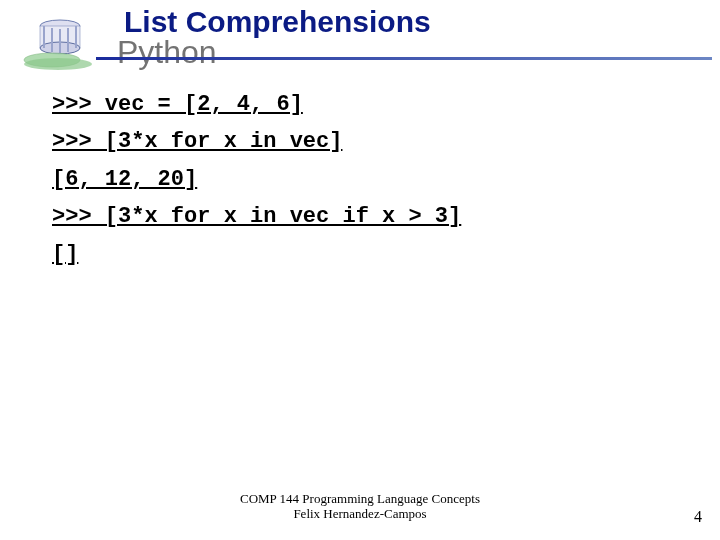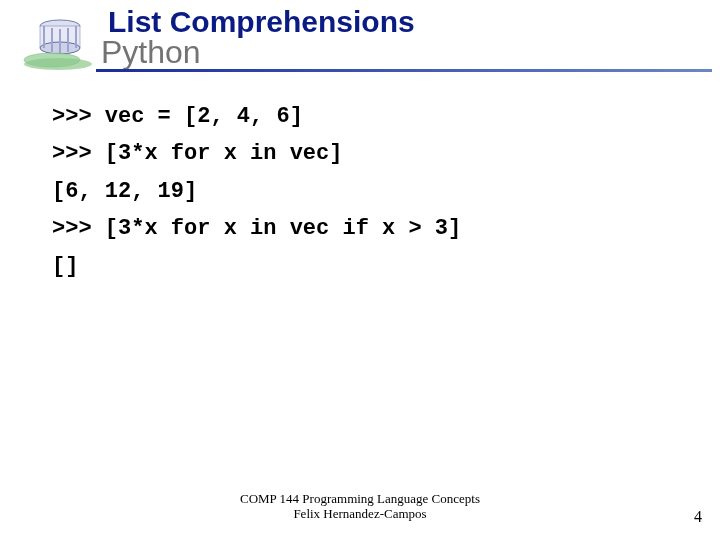--- a/index.html
+++ b/index.html
@@ -7,22 +7,22 @@
     width: 720px;
     height: 540px;
     background: #ffffff;
     font-family: Arial, Helvetica, sans-serif;
     position: relative;
     overflow: hidden;
   }
   .header {
     position: relative;
     padding-top: 6px;
-    padding-left: 12px;
-    height: 72px;
+    padding-left: 28px;
+    height: 60px;
   }
   .logo {
     position: absolute;
     left: 10px;
     top: 4px;
     width: 88px;
     height: 68px;
   }
   .title {
     font-size: 30px;
@@ -41,20 +41,21 @@
   .rule {
     position: absolute;
     left: 96px;
     right: 8px;
     bottom: 0;
     height: 3px;
     background: linear-gradient(to right, #1a2b9c, #6c86c4);
   }
   .content {
     padding: 26px 12px 0 52px;
+    text-decoration: underline;
   }
   .codeline {
     font-family: "Courier New", Courier, monospace;
     font-size: 22px;
     font-weight: bold;
     color: #000;
     line-height: 1.7;
     white-space: pre;
   }
   .footer {
@@ -94,21 +95,21 @@
     <ellipse cx="48" cy="60" rx="34" ry="6" fill="#8cc88c" opacity="0.7"></ellipse>
   </svg>
   <div class="title">List Comprehensions</div>
   <div class="subtitle">Python</div>
   <div class="rule"></div>
 </div>
 
 <div class="content">
   <div class="codeline">&gt;&gt;&gt; vec = [2, 4, 6]</div>
   <div class="codeline">&gt;&gt;&gt; [3*x for x in vec]</div>
-  <div class="codeline">[6, 12, 19]</div>
+  <div class="codeline">[6, 12, 20]</div>
   <div class="codeline">&gt;&gt;&gt; [3*x for x in vec if x &gt; 3]</div>
   <div class="codeline">[]</div>
 </div>
 
 <div class="footer">
   <div>COMP 144 Programming Language Concepts</div>
   <div>Felix Hernandez-Campos</div>
 </div>
 
 <div class="pagenum">4</div>

